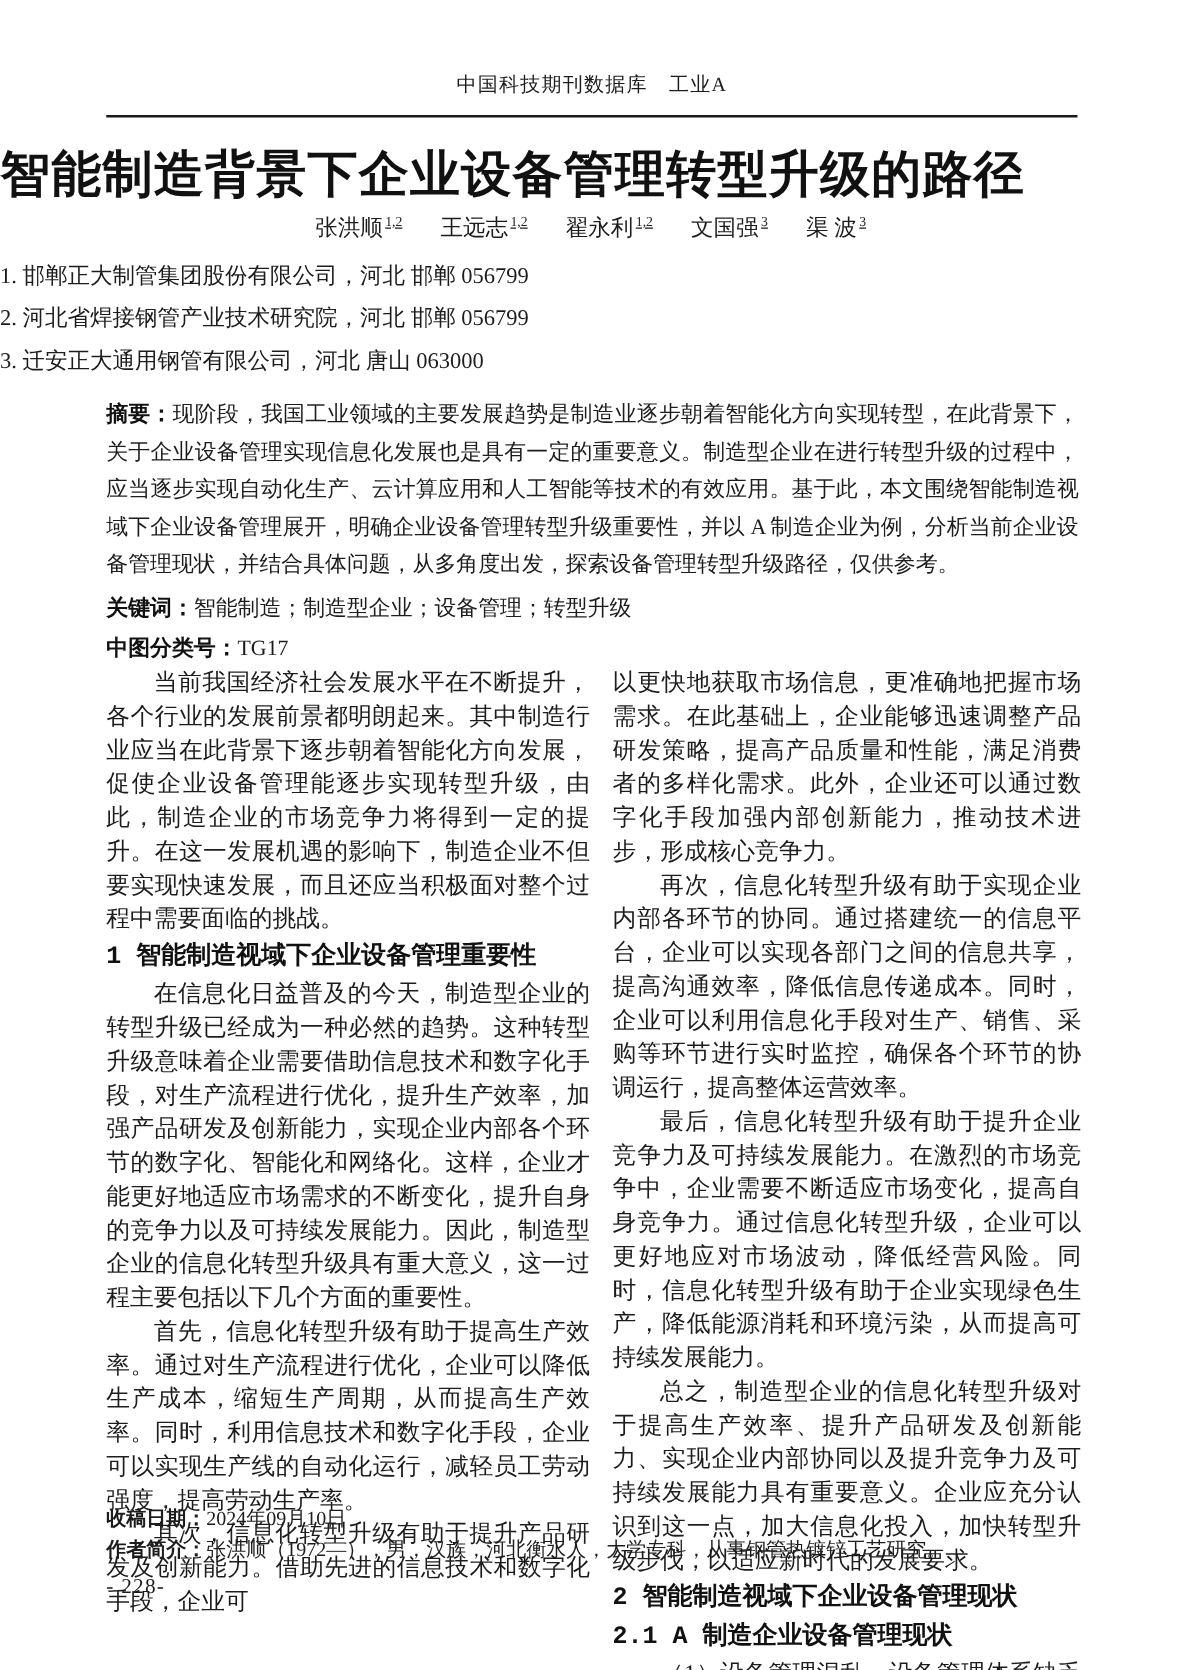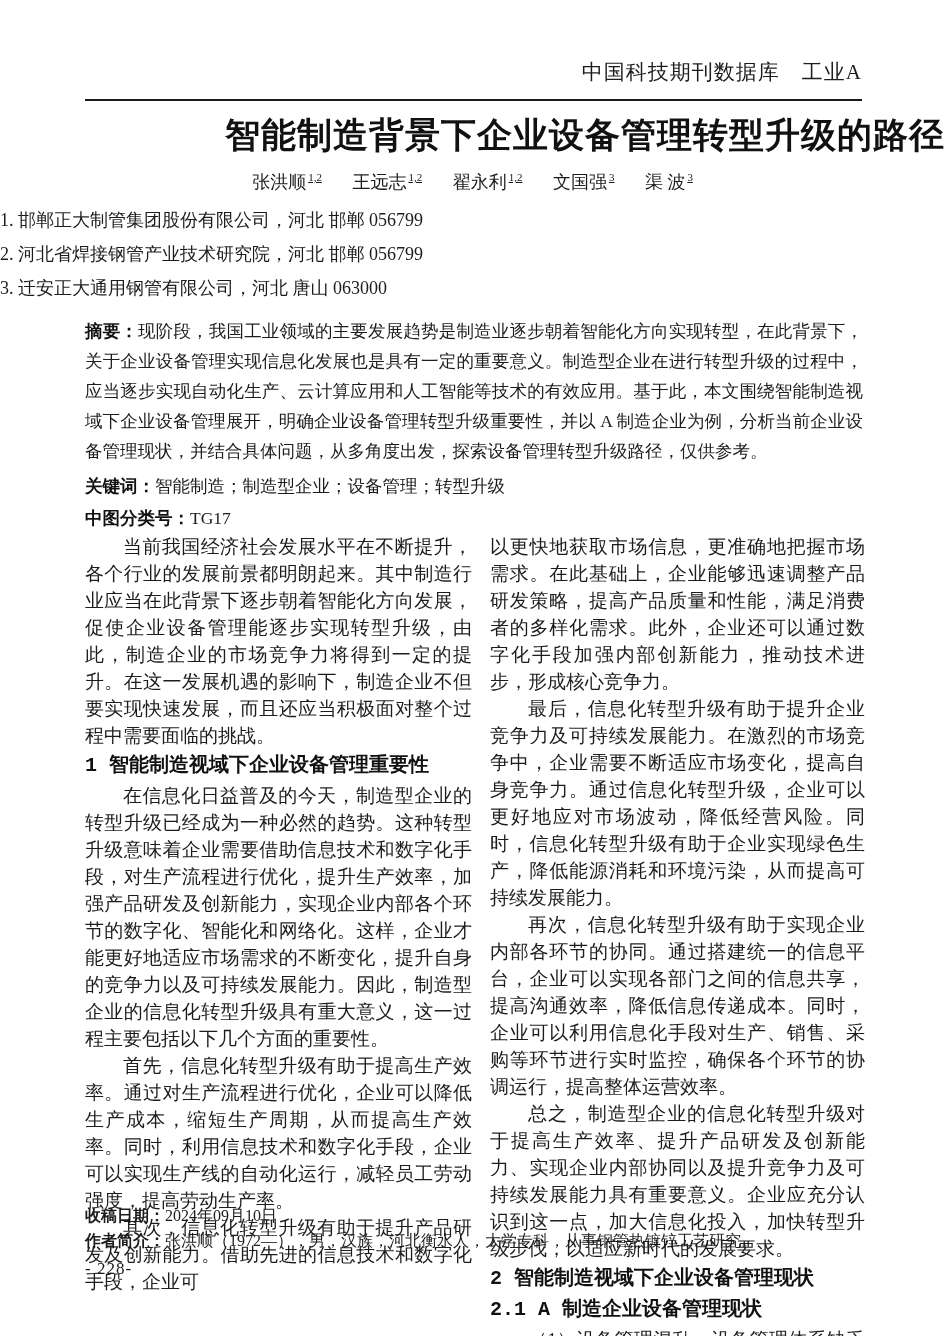--- a/index.html
+++ b/index.html
@@ -9,31 +9,31 @@
     width:945px; height:1336px;
     margin:0 auto;
     background:#ffffff;
     color:#1c1c1c;
     font-family:"Liberation Serif","DejaVu Serif",serif;
     overflow:hidden;
   }
   
   .header {
     position:absolute; top:58px; left:85px; right:83px;
-    text-align:right;
-    font-size:21px; letter-spacing:1px;
+    text-align:center;
+    font-size:16px; letter-spacing:1px;
     padding-bottom:13px;
     border-bottom:2px solid #1a1a1a;
   }
   
   .title {
     position:absolute; top:112px; left:0; right:0;
-    text-align:right;
+    text-align:left;
     font-family:"Liberation Sans","DejaVu Sans",sans-serif;
-    font-weight:bold; font-size:35px; letter-spacing:1px;
+    font-weight:bold; font-size:40px; letter-spacing:1px;
     color:#111;
   }
   .authors {
     position:absolute; top:170px; left:0; right:0;
     text-align:center; font-size:18px;
   }
   .author { margin:0 13px; white-space:nowrap; }
   .author sup { font-size:11px; margin-left:2px;text-decoration:underline; }
   .affiliations {
     position:absolute; top:203px; left:0; right:0;
@@ -108,22 +108,22 @@
   <div class="columns">
     <div class="col col-left">
       <p class="body-p">当前我国经济社会发展水平在不断提升，各个行业的发展前景都明朗起来。其中制造行业应当在此背景下逐步朝着智能化方向发展，促使企业设备管理能逐步实现转型升级，由此，制造企业的市场竞争力将得到一定的提升。在这一发展机遇的影响下，制造企业不但要实现快速发展，而且还应当积极面对整个过程中需要面临的挑战。</p>
       <h2 class="sec-heading">1 智能制造视域下企业设备管理重要性</h2>
       <p class="body-p">在信息化日益普及的今天，制造型企业的转型升级已经成为一种必然的趋势。这种转型升级意味着企业需要借助信息技术和数字化手段，对生产流程进行优化，提升生产效率，加强产品研发及创新能力，实现企业内部各个环节的数字化、智能化和网络化。这样，企业才能更好地适应市场需求的不断变化，提升自身的竞争力以及可持续发展能力。因此，制造型企业的信息化转型升级具有重大意义，这一过程主要包括以下几个方面的重要性。</p>
       <p class="body-p">首先，信息化转型升级有助于提高生产效率。通过对生产流程进行优化，企业可以降低生产成本，缩短生产周期，从而提高生产效率。同时，利用信息技术和数字化手段，企业可以实现生产线的自动化运行，减轻员工劳动强度，提高劳动生产率。</p>
       <p class="body-p">其次，信息化转型升级有助于提升产品研发及创新能力。借助先进的信息技术和数字化手段，企业可</p>
     </div>
     <div class="col col-right">
       <p class="body-p cont">以更快地获取市场信息，更准确地把握市场需求。在此基础上，企业能够迅速调整产品研发策略，提高产品质量和性能，满足消费者的多样化需求。此外，企业还可以通过数字化手段加强内部创新能力，推动技术进步，形成核心竞争力。</p>
+      <p class="body-p">再次，信息化转型升级有助于实现企业内部各环节的协同。通过搭建统一的信息平台，企业可以实现各部门之间的信息共享，提高沟通效率，降低信息传递成本。同时，企业可以利用信息化手段对生产、销售、采购等环节进行实时监控，确保各个环节的协调运行，提高整体运营效率。</p>
       <p class="body-p">最后，信息化转型升级有助于提升企业竞争力及可持续发展能力。在激烈的市场竞争中，企业需要不断适应市场变化，提高自身竞争力。通过信息化转型升级，企业可以更好地应对市场波动，降低经营风险。同时，信息化转型升级有助于企业实现绿色生产，降低能源消耗和环境污染，从而提高可持续发展能力。</p>
-      <p class="body-p">再次，信息化转型升级有助于实现企业内部各环节的协同。通过搭建统一的信息平台，企业可以实现各部门之间的信息共享，提高沟通效率，降低信息传递成本。同时，企业可以利用信息化手段对生产、销售、采购等环节进行实时监控，确保各个环节的协调运行，提高整体运营效率。</p>
       <p class="body-p">总之，制造型企业的信息化转型升级对于提高生产效率、提升产品研发及创新能力、实现企业内部协同以及提升竞争力及可持续发展能力具有重要意义。企业应充分认识到这一点，加大信息化投入，加快转型升级步伐，以适应新时代的发展要求。</p>
       <h2 class="sec-heading">2 智能制造视域下企业设备管理现状</h2>
       <h2 class="sec-heading">2.1 A 制造企业设备管理现状</h2>
       <p class="body-p">（1）设备管理混乱。设备管理体系缺乏健全性，</p>
     </div>
   </div>
 
   <div class="footer">
     <div><span class="label">收稿日期：</span><span>2024年09月10日</span></div>
     <div><span class="label">作者简介：</span><span>张洪顺（1972—），男，汉族，河北衡水人，大学专科，从事钢管热镀锌工艺研究。</span></div>

